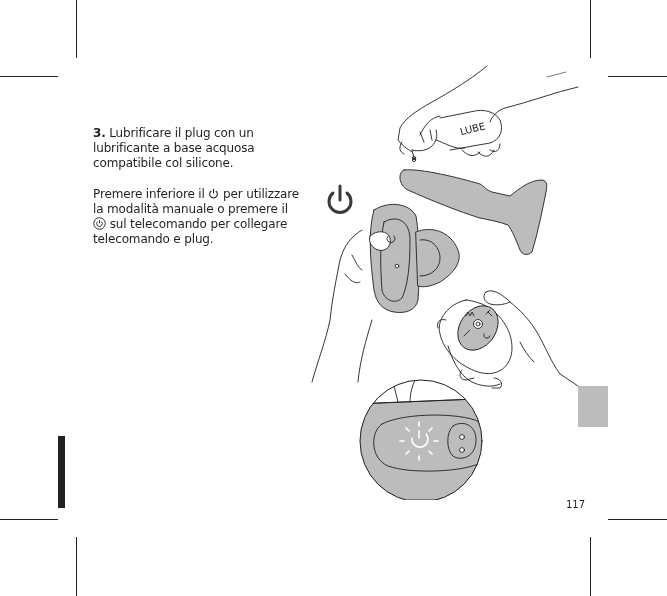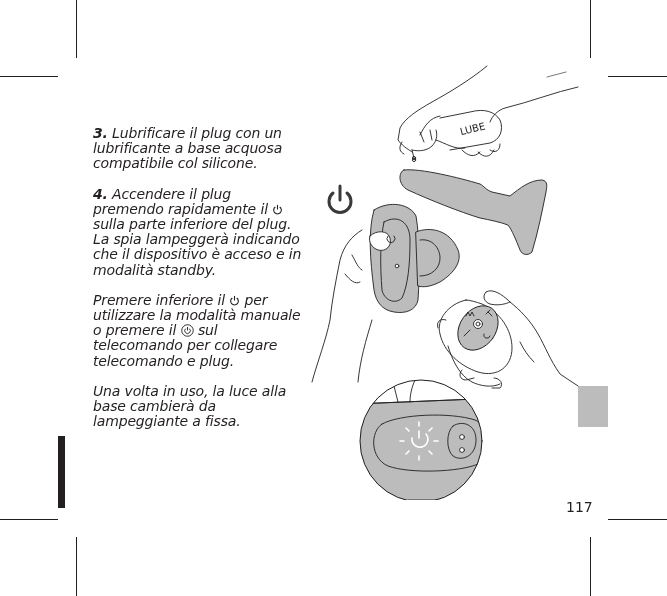--- a/index.html
+++ b/index.html
@@ -1,29 +1,29 @@
 <!DOCTYPE html>
 <html><head>
 <meta charset="utf-8">
 <style>
   html, body { margin:0; padding:0; background:#ffffff; }
   body { width:667px; height:596px; position:relative; overflow:hidden;
          font-family:"DejaVu Sans", "Liberation Sans", sans-serif; color:#231f20; }
   .crop { position:absolute; background:#231f20; }
   .text-col { position:absolute; left:93px; top:126px; width:210px;
-              font-size:14px; line-height:15.2px; letter-spacing:-0.15px;font-style:italic; }
+              font-size:12px; line-height:15.2px; letter-spacing:-0.15px; }
   .para { margin:0 0 15px 0; }
   .step-num { font-weight:bold; }
   .pw-inline { display:inline-block; width:11px; height:11px; vertical-align:-1px; }
   .pw-inline svg { width:11px; height:11px; display:block; }
   .pw-circled svg { width:13px; height:13px; }
   .pw-circled { width:13px; height:13px; vertical-align:-2px; }
   .black-bar { position:absolute; left:58px; top:436px; width:7px; height:72px; background:#231f20; }
   .gray-tab { position:absolute; left:578px; top:386px; width:30px; height:41px; background:#bcbcbc; }
-  .page-num { position:absolute; left:566px; top:499px; font-size:14px; color:#231f20; }
+  .page-num { position:absolute; left:566px; top:499px; font-size:10px; color:#231f20; }
   .illus { position:absolute; left:300px; top:55px; width:280px; height:445px; }
 </style>
 </head>
 <body>
 
 <div class="crop" style="left:76px;top:0;width:1px;height:58px;"></div>
 <div class="crop" style="left:0;top:76px;width:58px;height:1px;"></div>
 <div class="crop" style="left:590px;top:0;width:1px;height:58px;"></div>
 <div class="crop" style="left:608px;top:76px;width:59px;height:1px;"></div>
 <div class="crop" style="left:0;top:519px;width:58px;height:1px;"></div>
@@ -34,38 +34,28 @@
 <div class="black-bar"></div>
 <div class="gray-tab"></div>
 <div class="page-num">117</div>
 
 <div class="text-col">
   <p class="para">
     <span class="step-num">3.</span>
     <span>Lubrificare il plug con un lubrificante a base acquosa compatibile col silicone.</span>
   </p>
   <p class="para">
-    <span class="step-num">4.</span>
-    <span>Accendere il plug premendo rapidamente il </span><span class="pw-inline"><svg viewBox="0 0 12 12">
-          <path d="M3.6 3.2 A4.2 4.2 0 1 0 8.4 3.2" fill="none" stroke="#231f20" stroke-width="1.2"></path>
-          <line x1="6" y1="1" x2="6" y2="6" stroke="#231f20" stroke-width="1.2"></line>
-        </svg></span><span> sulla parte inferiore del plug. La spia lampeggerà indicando che il dispositivo è acceso e in modalità standby.</span>
-  </p>
-  <p class="para">
     <span>Premere inferiore il </span><span class="pw-inline"><svg viewBox="0 0 12 12">
           <path d="M3.6 3.2 A4.2 4.2 0 1 0 8.4 3.2" fill="none" stroke="#231f20" stroke-width="1.2"></path>
           <line x1="6" y1="1" x2="6" y2="6" stroke="#231f20" stroke-width="1.2"></line>
         </svg></span><span> per utilizzare la modalità manuale o premere il </span><span class="pw-inline pw-circled"><svg viewBox="0 0 14 14">
           <circle cx="7" cy="7" r="6.2" fill="none" stroke="#231f20" stroke-width="1"></circle>
           <path d="M5 5 A3 3 0 1 0 9 5" fill="none" stroke="#231f20" stroke-width="1"></path>
           <line x1="7" y1="3.2" x2="7" y2="7" stroke="#231f20" stroke-width="1"></line>
         </svg></span><span> sul telecomando per collegare telecomando e plug.</span>
-  </p>
-  <p class="para">
-    <span>Una volta in uso, la luce alla base cambierà da lampeggiante a fissa.</span>
   </p>
 </div>
 
 <svg class="illus" viewBox="300 55 280 445" xmlns="http://www.w3.org/2000/svg">
   <g fill="none" stroke="#231f20" stroke-width="0.9" stroke-linecap="round" stroke-linejoin="round">
 
     <g>
       <path d="M487 66 C470 80 450 92 432 102 C418 110 405 118 400 128 L398 140 C404 148 410 150 412 152"></path>
       <path d="M578 87 C555 92 530 102 505 108 C498 110 492 116 490 122"></path>
       <path d="M412 150 C420 152 428 150 432 146 C436 142 438 136 436 130"></path>

